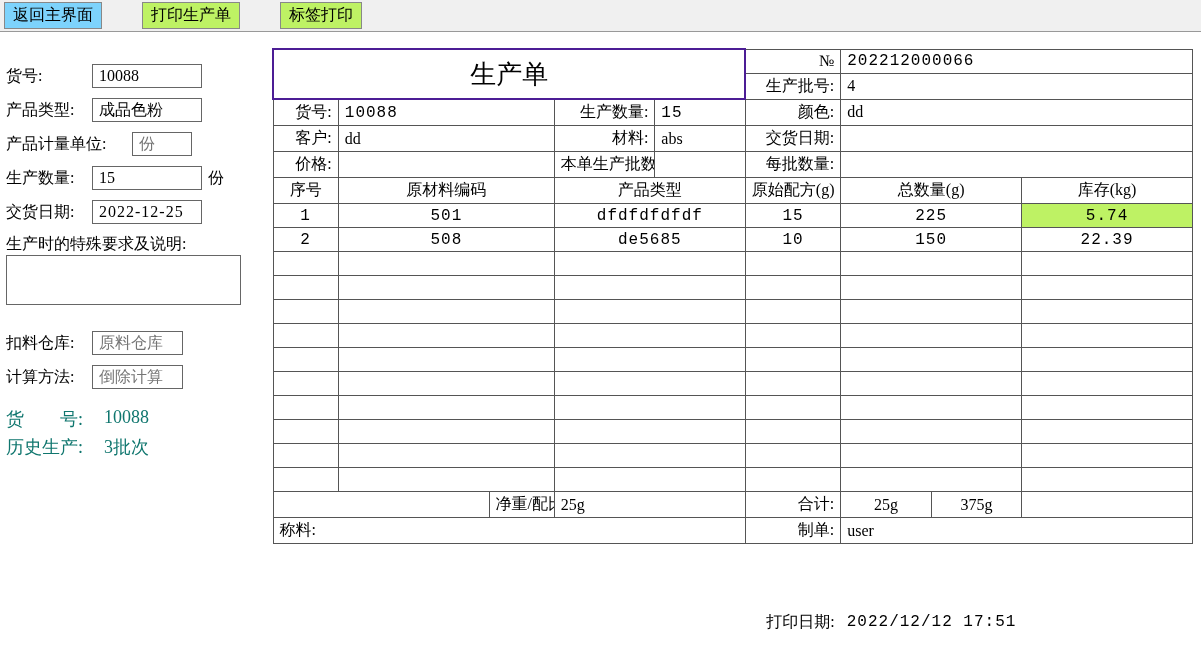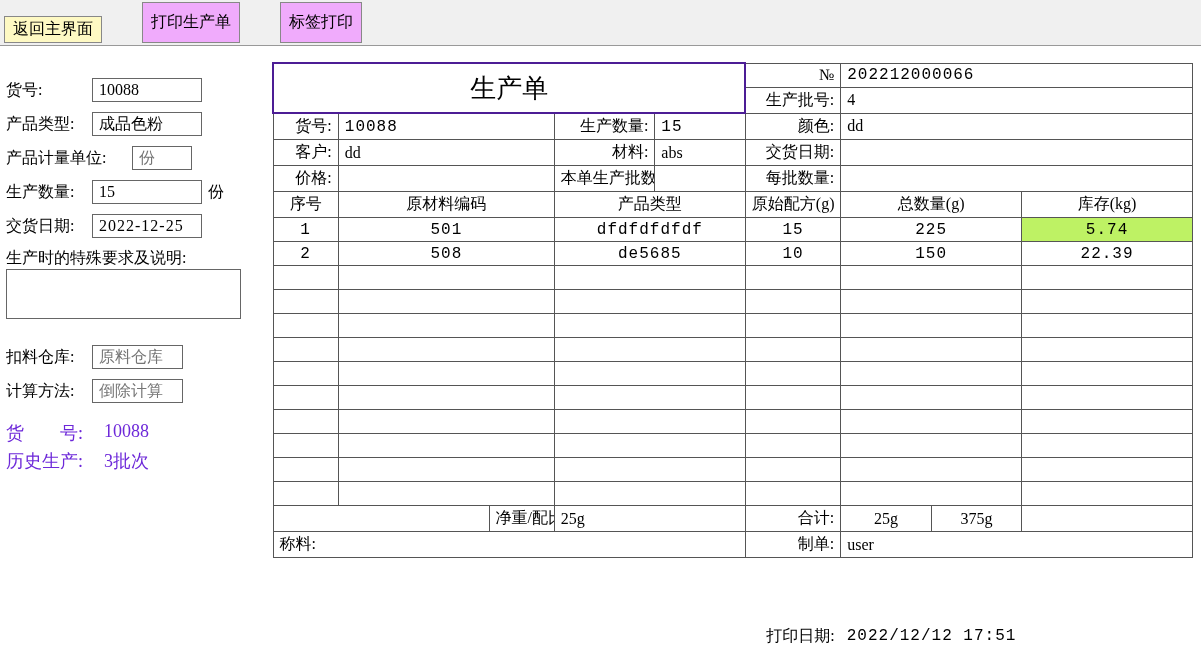--- a/index.html
+++ b/index.html
@@ -19,27 +19,26 @@
       display: flex;
       gap: 40px;
       padding: 2px 4px;
       background: #f0f0f0;
       border-bottom: 1px solid #999;
     }
     .toolbar button {
       font-family: inherit;
       font-size: 16px;
       padding: 2px 8px;
-      background: #f0abfc;
+      background: #bef264;
       border: 1px solid #888;
       cursor: pointer;
     }
     .toolbar button:first-child {
-      background: #fef9c3;
-      margin-top: 14px;
+      background: #7dd3fc;
     }
     .main {
       display: flex;
       height: calc(100% - 30px);
     }
     .left-panel {
       width: 264px;
       padding: 32px 6px 6px 6px;
     }
     .form-row {
@@ -68,21 +67,21 @@
       height: 50px;
       border: 1px solid #666;
       resize: none;
       font-family: inherit;
       font-size: 16px;
       padding: 2px;
     }
     .summary-row {
       display: flex;
       gap: 18px;
-      color: #6d28d9;
+      color: #0f766e;
       font-size: 18px;
       margin-top: 2px;
       margin-bottom: 4px;
     }
     .summary-row .slabel { min-width: 80px; }
     .right-panel {
       flex: 1;
       padding: 16px 8px 8px 8px;
     }
     .sheet {

